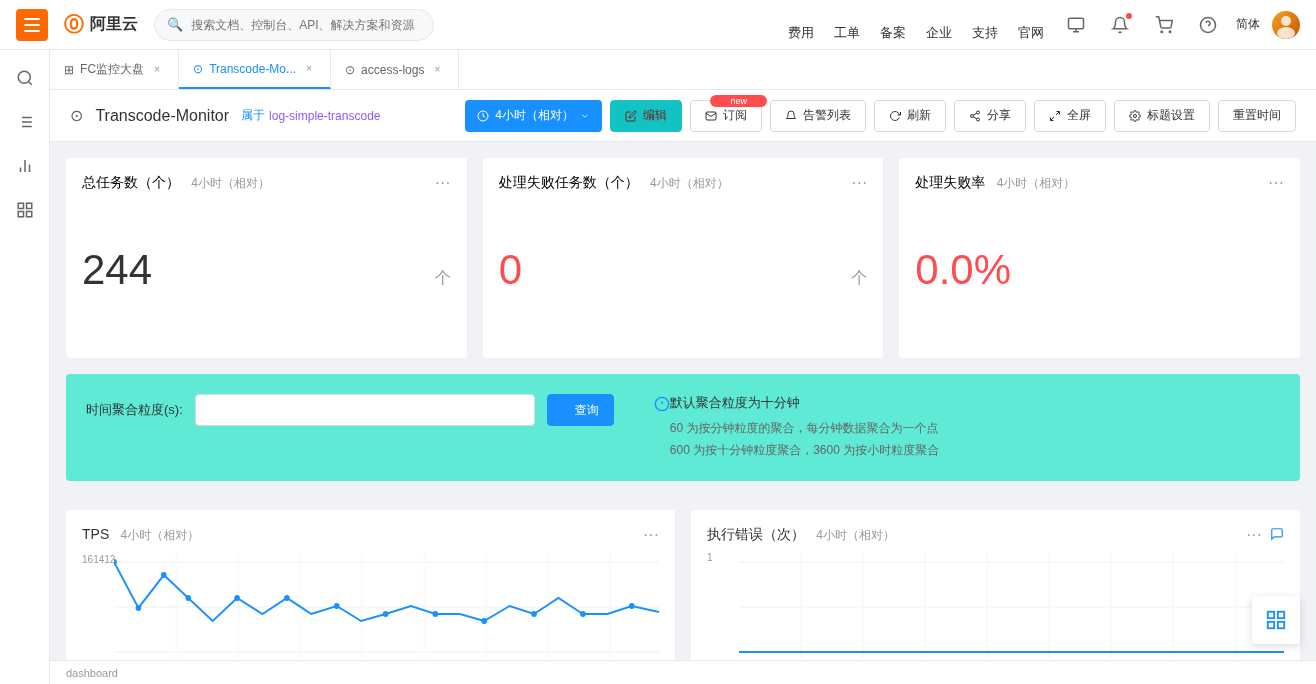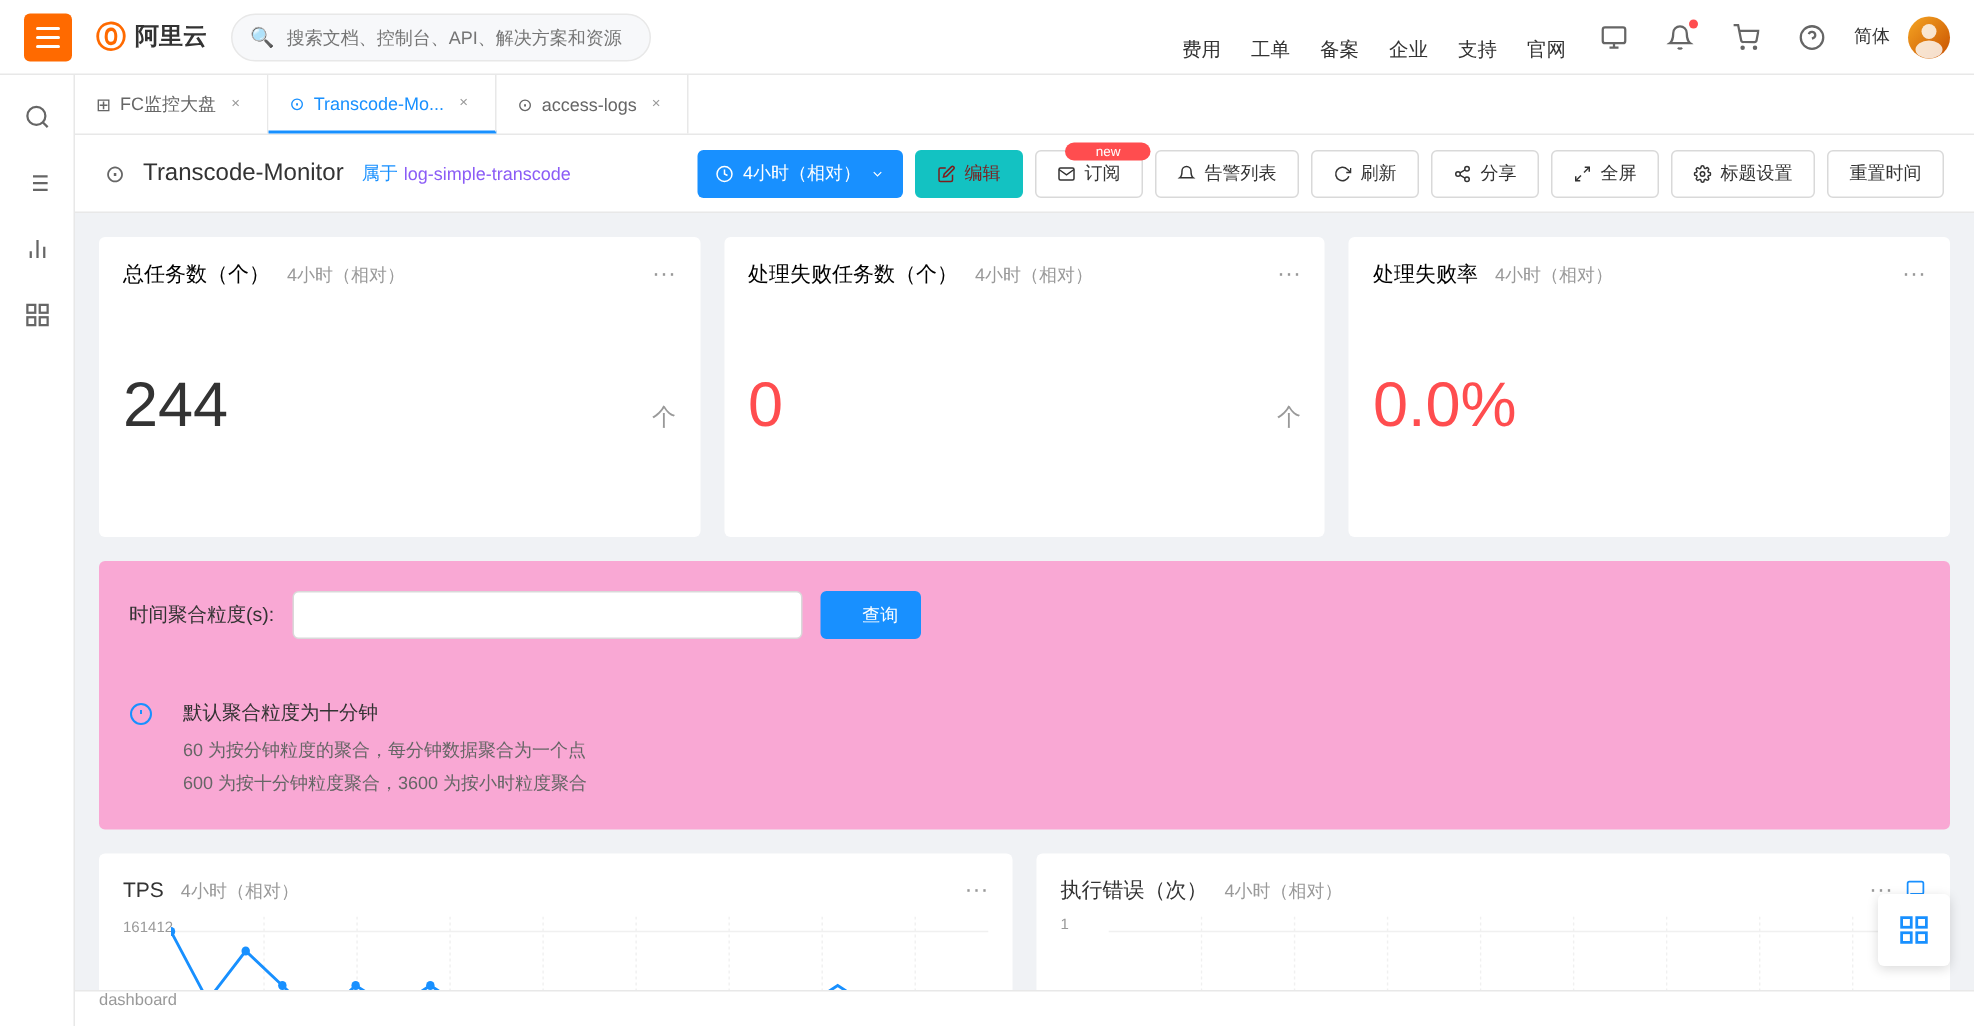--- a/index.html
+++ b/index.html
@@ -216,41 +216,40 @@
       justify-content: space-between;
       height: 140px;
       font-size: 42px;
       color: #333;
     }
     .card-value.red { color: #ff4d4f; }
     .card-value-unit { font-size: 16px; color: #999; margin-left: 4px; margin-top: 16px; }
 
     
     .aggregation-section {
-      background: #f9a8d4;
+      background: #5eead4;
       border-radius: 4px;
       padding: 20px;
-      margin-bottom: 16px;
+      margin-bottom: 29px;
       display: flex;
       align-items: flex-start;
       gap: 40px;
-      flex-direction: column;
     }
     .agg-form { display: flex; align-items: center; gap: 12px; }
     .agg-label { font-size: 13px; color: #333; white-space: nowrap; }
     .agg-input {
       height: 32px;
       width: 340px;
       border: 1px solid #d9d9d9;
       border-radius: 4px;
       padding: 0 10px;
       font-size: 12px;
       outline: none;
     }
-    .agg-hint { display: flex; align-items: flex-start; gap: 20px; justify-content: space-between; }
+    .agg-hint { display: flex; align-items: flex-start; gap: 0; justify-content: space-between; }
     .hint-icon { color: #1890ff; font-size: 14px; margin-top: 2px; flex-shrink: 0; }
     .hint-title { font-size: 13px; color: #333; margin-bottom: 6px; font-weight: 500; }
     .hint-text { font-size: 12px; color: #666; line-height: 1.8; }
 
     
     .charts-row {
       display: grid;
       grid-template-columns: 1fr 1fr;
       gap: 16px;
     }
@@ -299,20 +298,21 @@
     }
 
     
     .bottom-bar {
       position: fixed;
       bottom: 0; left: 50px; right: 0;
       height: 24px;
       background: #fff;
       border-top: 1px solid #e8e8e8;
       display: flex;
+      align-items: center;
       padding: 0 16px;
       font-size: 11px;
       color: #999;
     }
   </style>
 </head>
 <body>
 
 <div class="top-nav">
   <div class="hamburger-btn">

